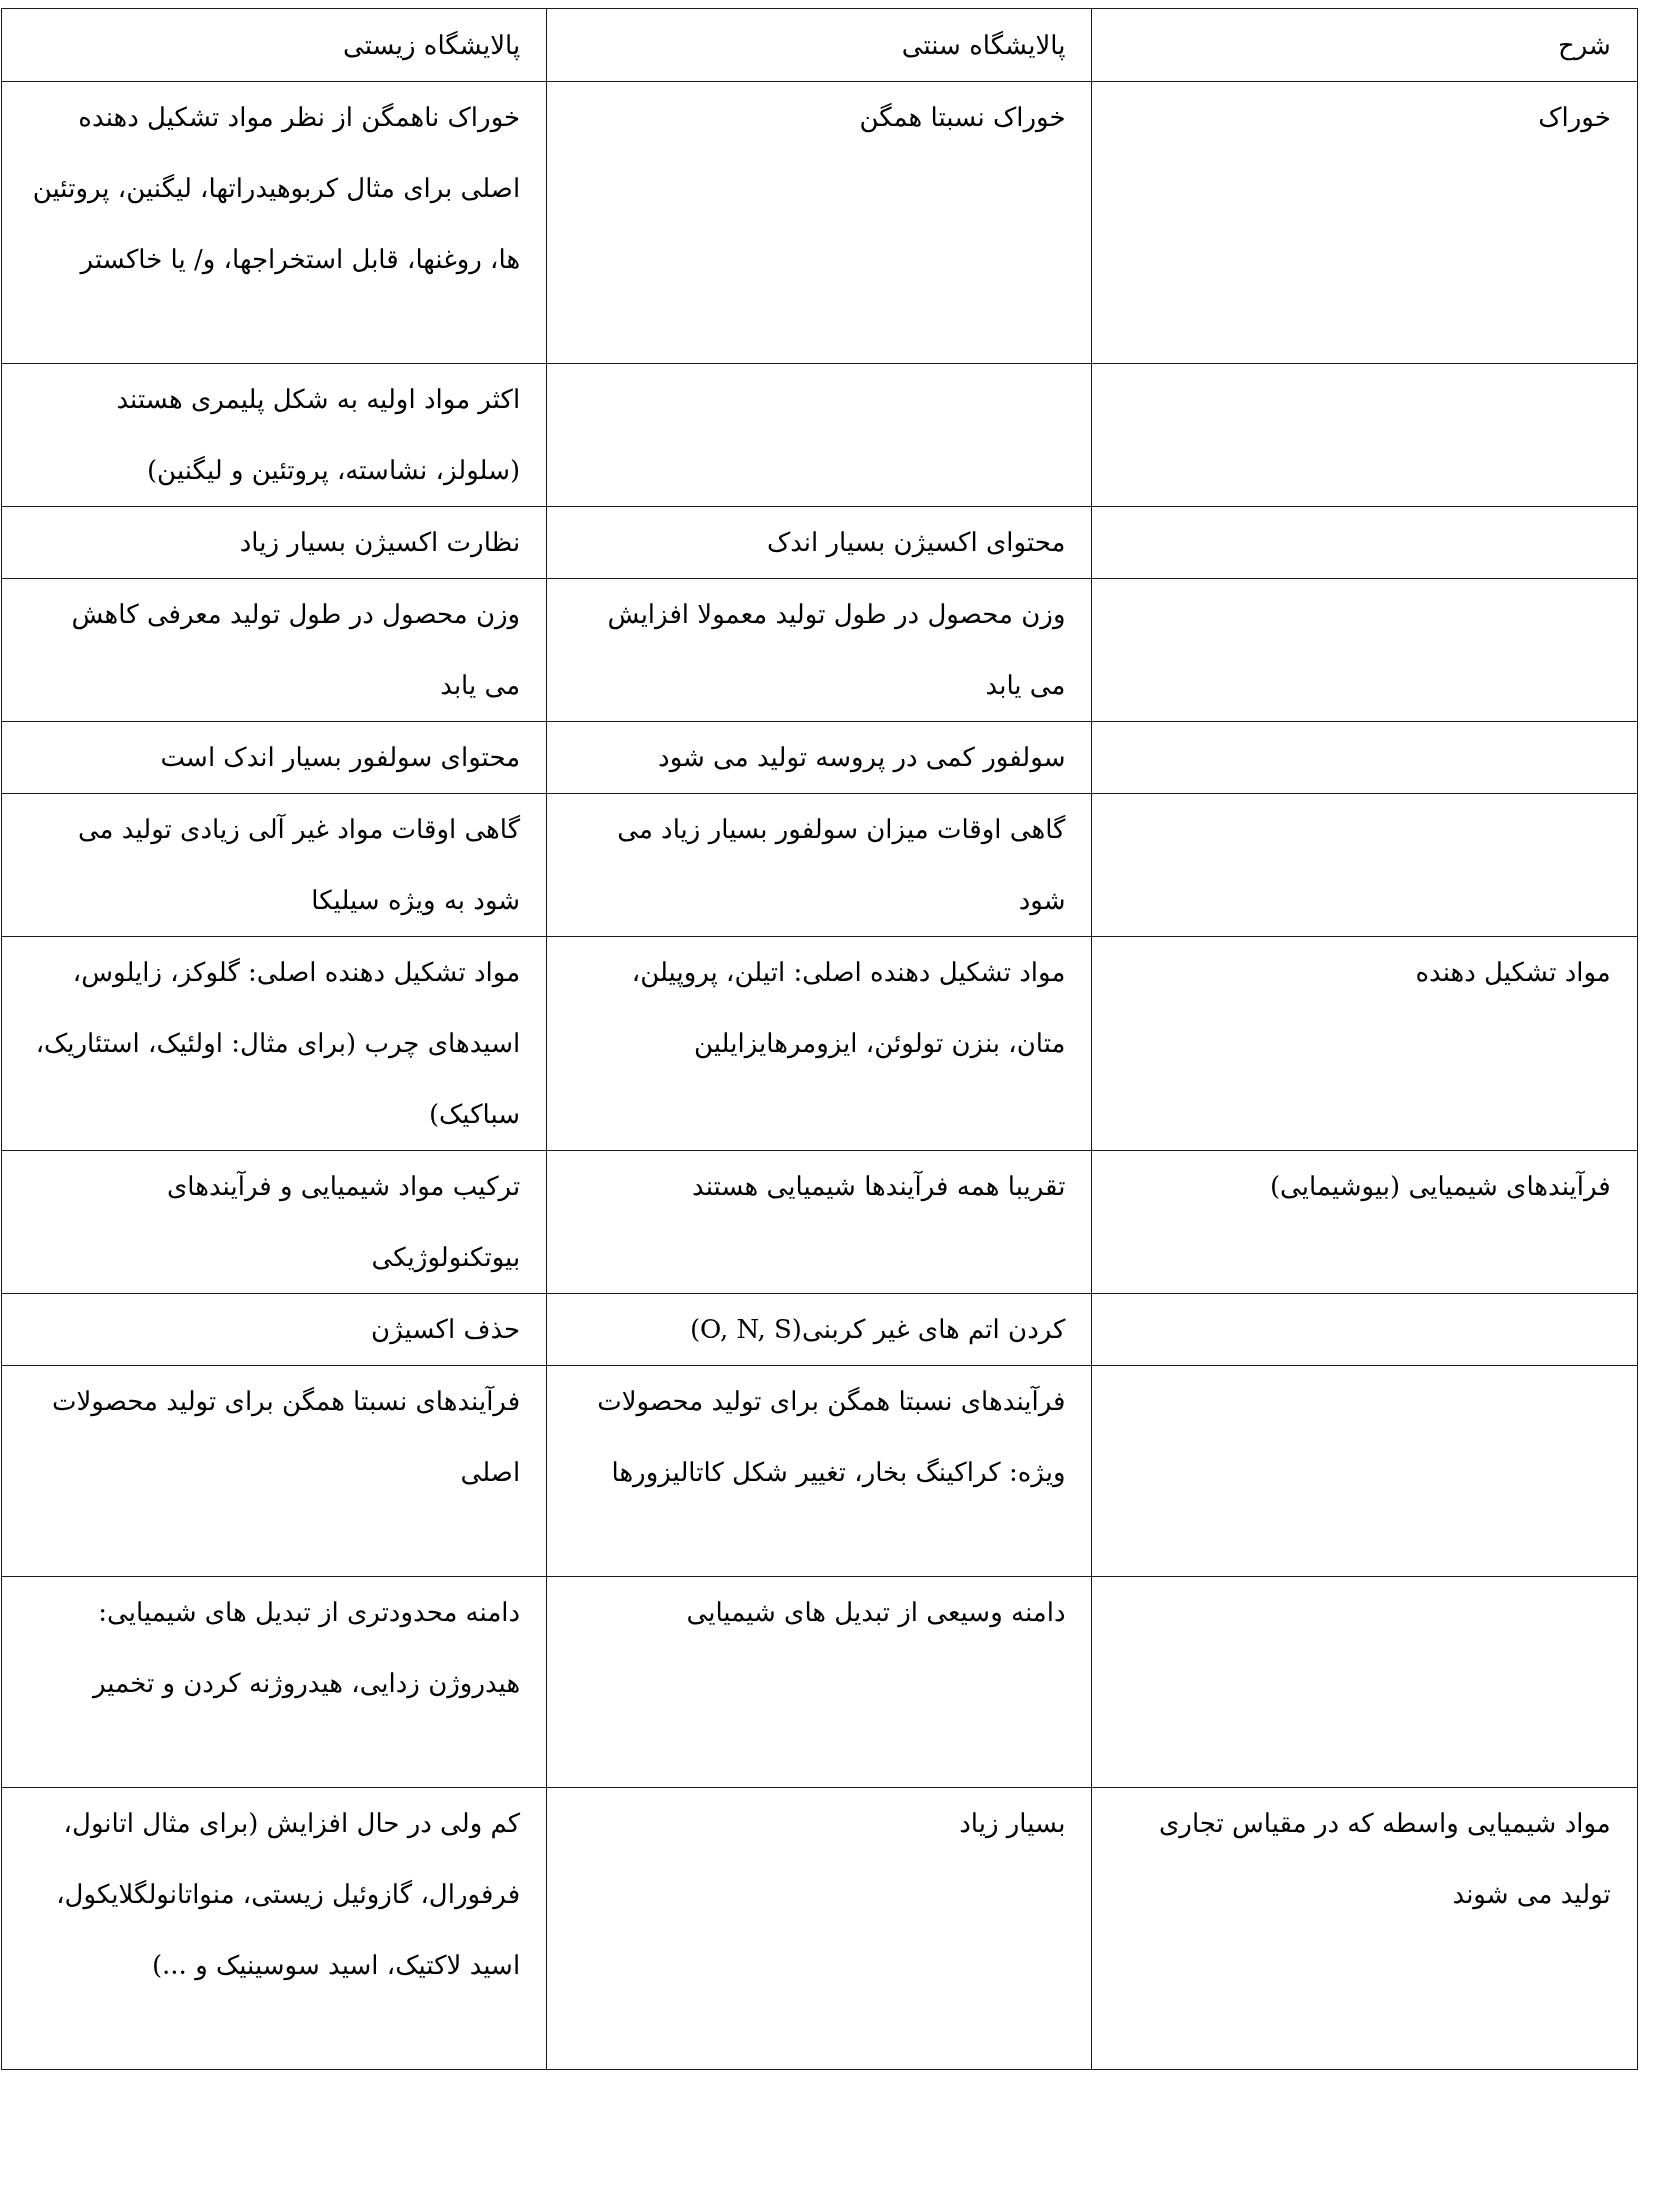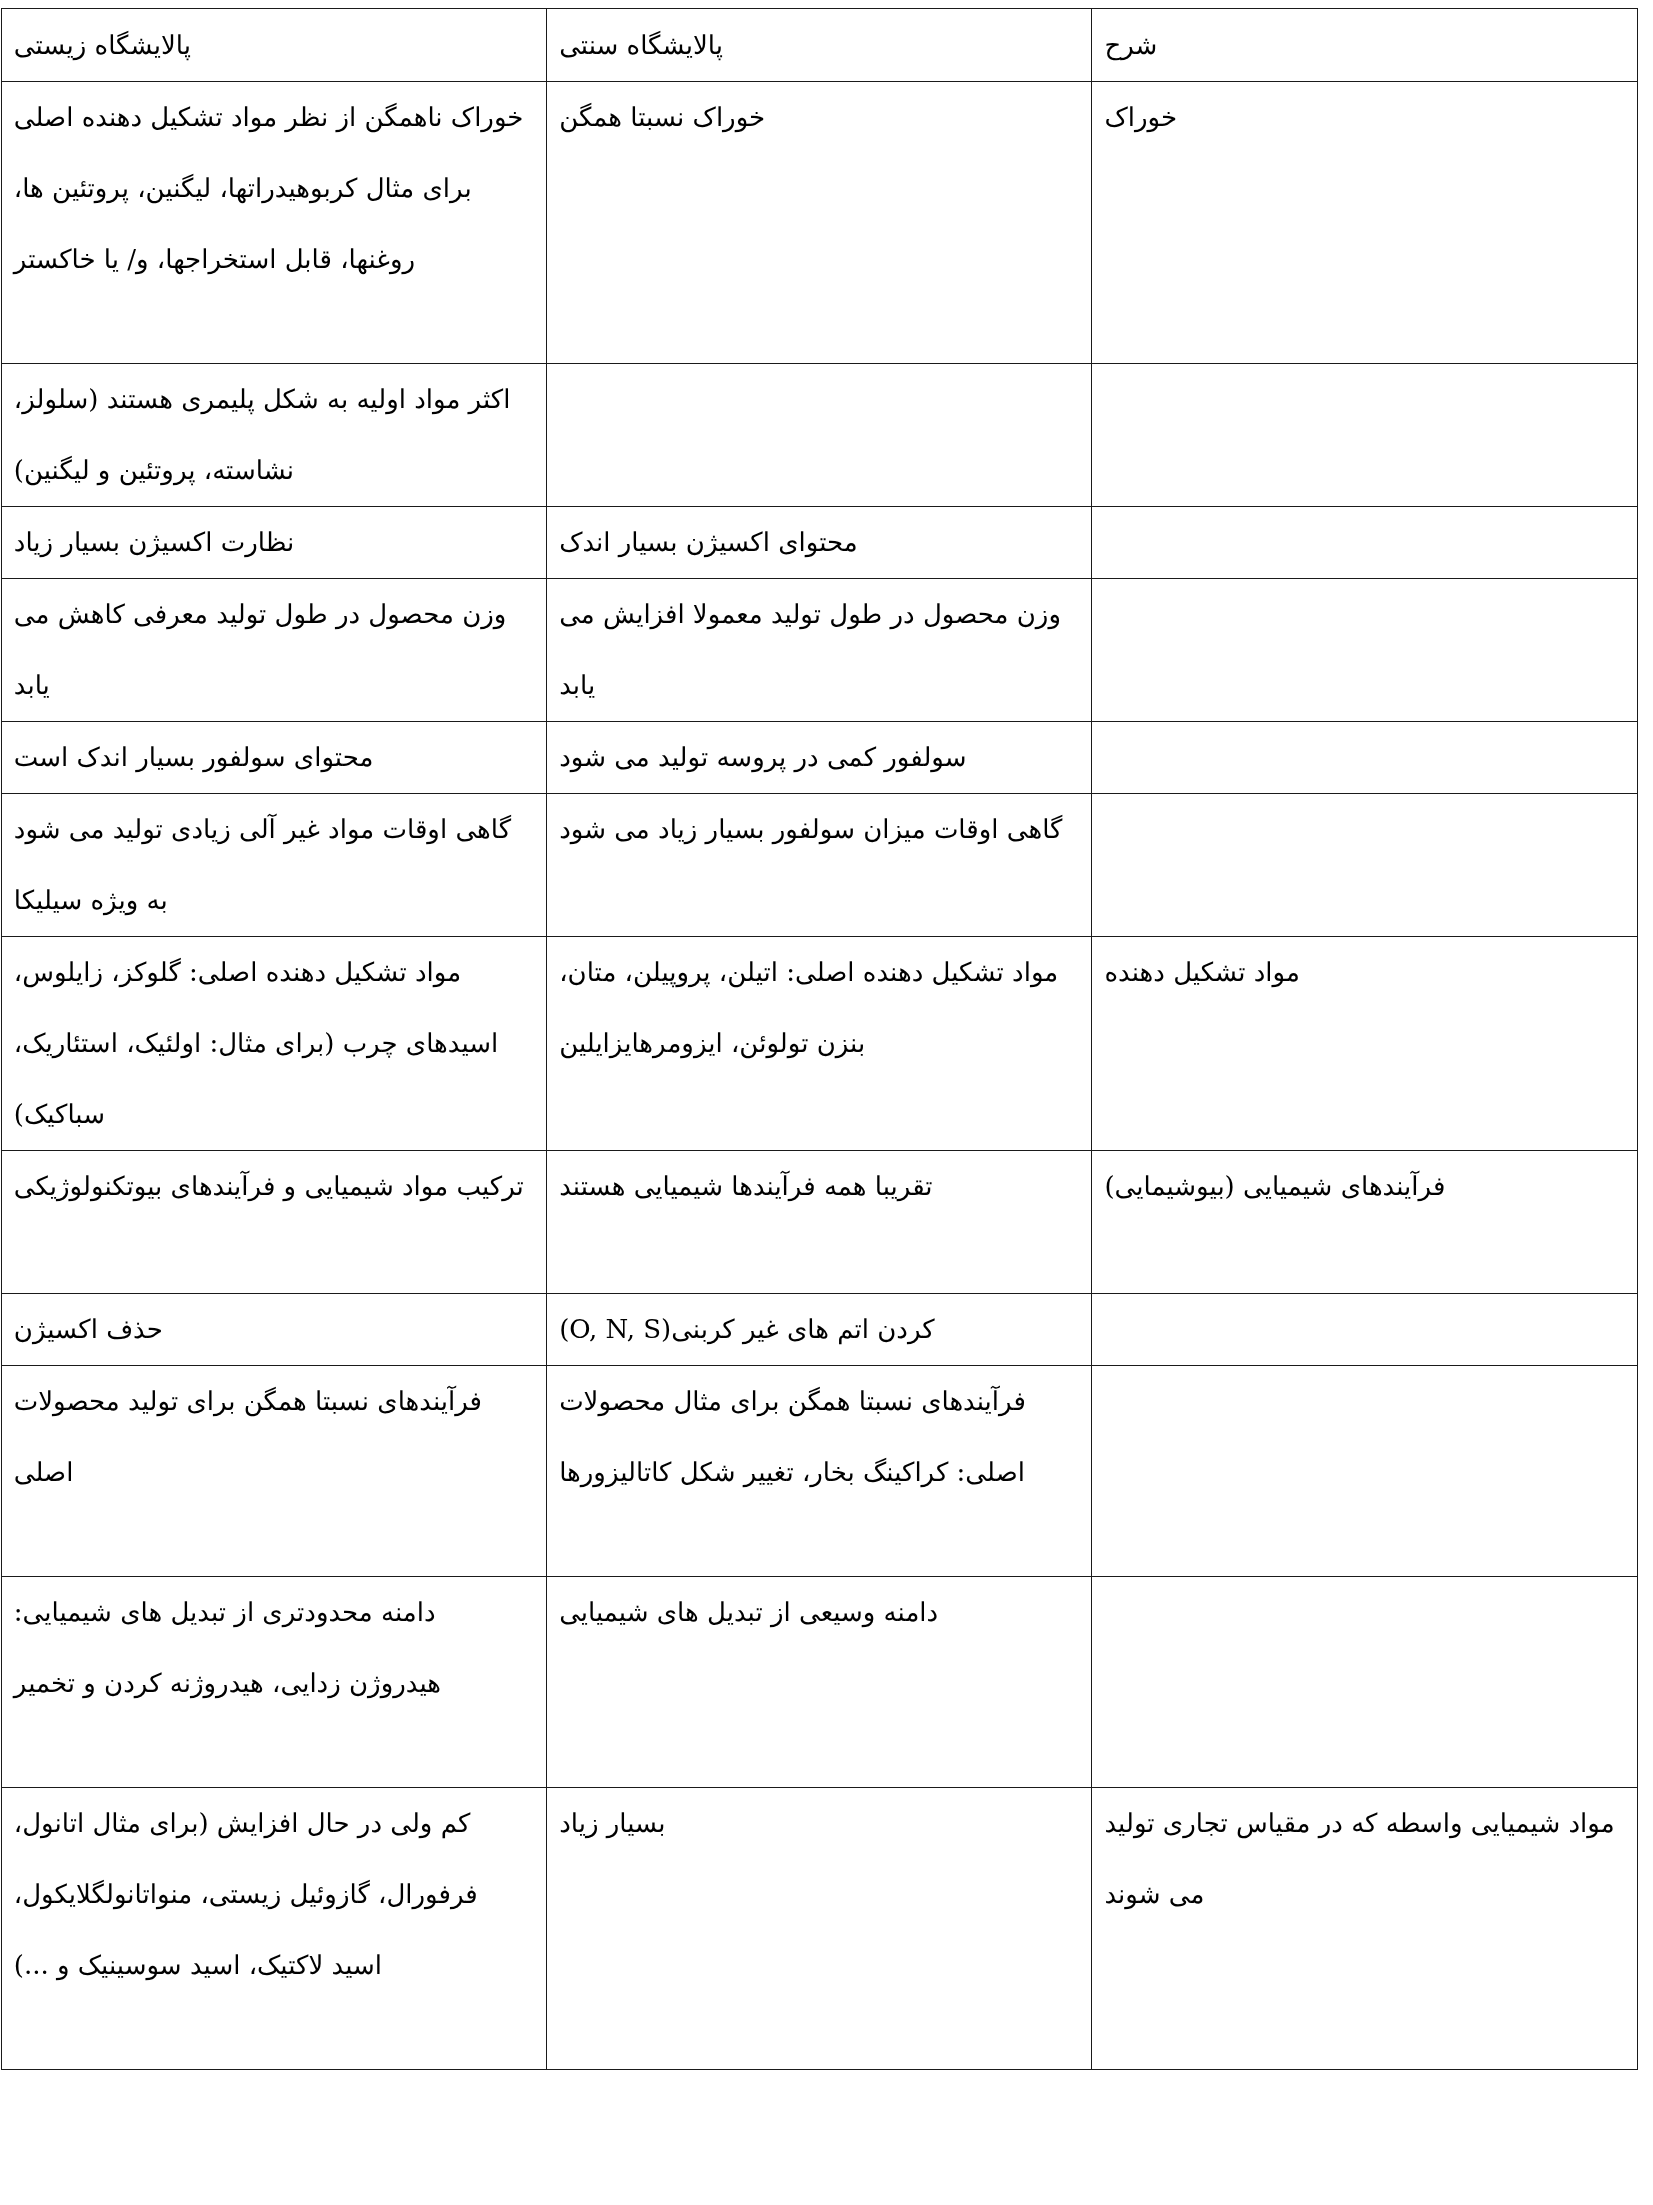--- a/index.html
+++ b/index.html
@@ -24,25 +24,25 @@
     table.compare {
       direction: rtl;
       border-collapse: collapse;
       width: 1637px;
       table-layout: fixed;
     }
     table.compare col { width: 545px; }
     table.compare td, table.compare th {
       border: 1.7px solid #1a1a1a;
       vertical-align: top;
-      text-align: left;
+      text-align: right;
       font-weight: normal;
       font-size: 26px;
       line-height: 71px;
-      padding: 0 12px;
+      padding: 0 26px;
       box-sizing: border-box;
       overflow: hidden;
     }
     table.compare th {
       vertical-align: middle;
     }
     table.compare tr > :nth-child(1) { border-left-width: 0.8px; }
     table.compare tr > :nth-child(2) { border-left-width: 1.7px; border-right-width: 0.8px; }
     table.compare tr > :nth-child(3) { border-right-width: 1.7px; }
     tr.h87 { height: 73px; }
@@ -111,21 +111,21 @@
         <td>تقریبا همه فرآیندها شیمیایی هستند</td>
         <td>ترکیب مواد شیمیایی و فرآیندهای بیوتکنولوژیکی</td>
       </tr>
       <tr class="h85">
         <td></td>
         <td class="ltr-mixed">کردن اتم های غیر کربنی(O, N, S)</td>
         <td>حذف اکسیژن</td>
       </tr>
       <tr class="h250">
         <td></td>
-        <td>فرآیندهای نسبتا همگن برای مثال محصولات اصلی: کراکینگ بخار، تغییر شکل کاتالیزورها</td>
+        <td>فرآیندهای نسبتا همگن برای تولید محصولات ویژه: کراکینگ بخار، تغییر شکل کاتالیزورها</td>
         <td>فرآیندهای نسبتا همگن برای تولید محصولات اصلی</td>
       </tr>
       <tr class="h250">
         <td></td>
         <td>دامنه وسیعی از تبدیل های شیمیایی</td>
         <td>دامنه محدودتری از تبدیل های شیمیایی: هیدروژن زدایی، هیدروژنه کردن و تخمیر</td>
       </tr>
       <tr class="h335">
         <td>مواد شیمیایی واسطه که در مقیاس تجاری تولید می شوند</td>
         <td>بسیار زیاد</td>

